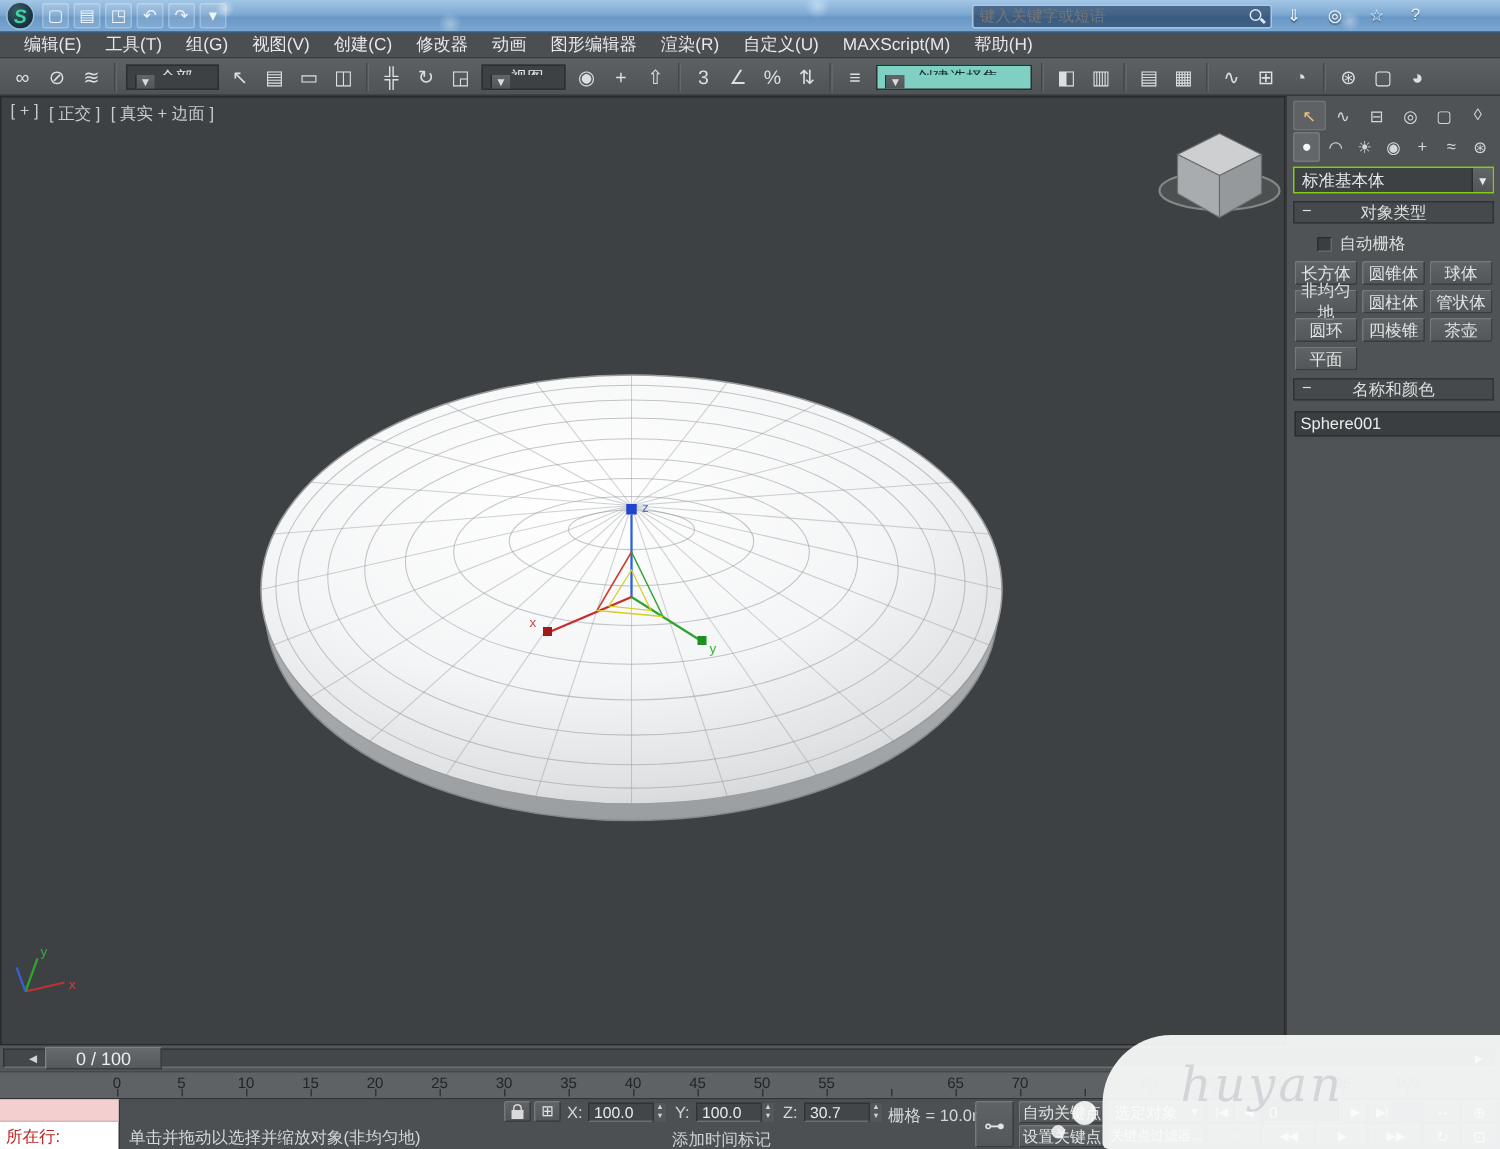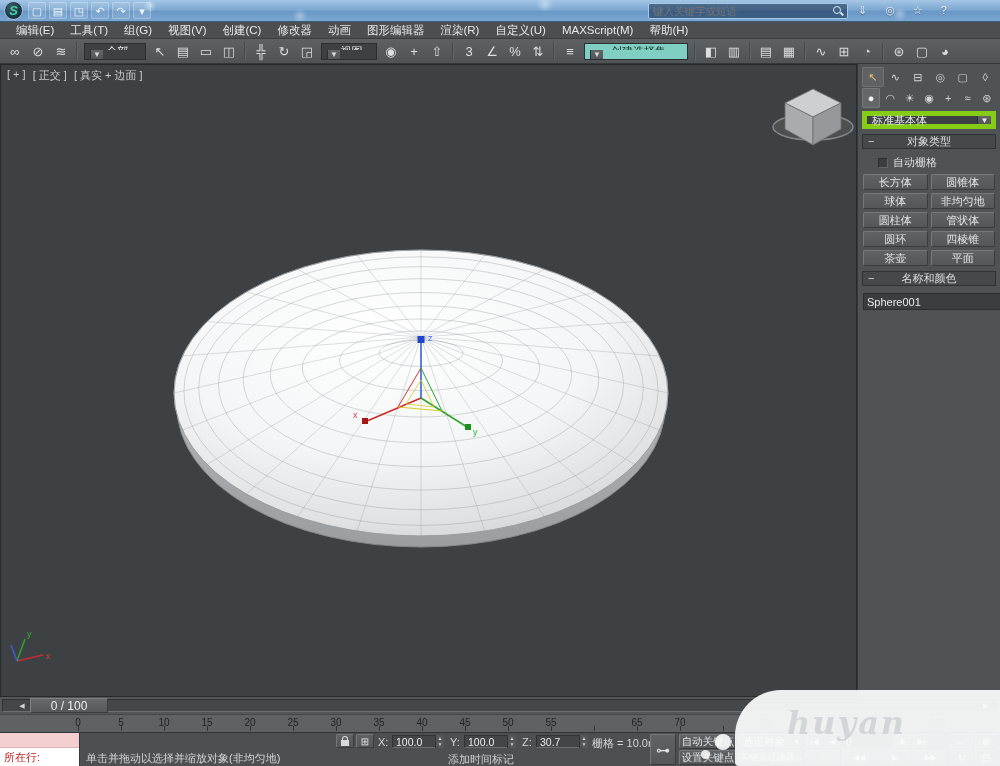--- a/index.html
+++ b/index.html
@@ -62,30 +62,30 @@
   #vp-label { position:absolute; top:3px; left:6px; display:flex; gap:7px; font-size:11px; color:#c9cbcd; z-index:5; }
   #vp-canvas { position:absolute; left:0; top:0; width:100%; height:100%; }
 
   
   #panel { width:143px; background:#4f5355; border-left:1px solid #35383a; padding:3px 4px; }
   #panel-tabs, #panel-cats { display:flex; gap:1px; height:20px; margin-bottom:1px; }
   .ptab, .pcat { flex:1; display:flex; align-items:center; justify-content:center; font-size:11px;
     color:#d4d6d8; border-radius:2px; }
   .ptab.active { background:#5e6264; box-shadow:inset 0 0 0 1px #6f7375; color:#f0c078; }
   .pcat.active { background:#63676a; box-shadow:inset 0 0 0 1px #75797c; color:#f4f6f7; }
-  #cat-dropdown { height:18px; margin:3px 0 2px 0; background:#3d4143; border:5px solid #84cc16;
+  #cat-dropdown { height:18px; margin:3px 0 2px 0; background:#3d4143; border:1px solid #84cc16;
     color:#e6e8e9; font-size:11px; display:flex; align-items:center; padding-left:5px; }
   #cat-dropdown .arw { margin-left:auto; width:14px; align-self:stretch; background:linear-gradient(#616567,#525658);
     border-left:1px solid #2c2f31; font-size:8px; display:flex; align-items:center; justify-content:center; }
   .rollout { margin-top:5px; background:#45494b; border:1px solid #303335; height:15px;
     display:flex; align-items:center; justify-content:center; font-size:11px; color:#dcdedf; position:relative; }
   .rollout .minus { position:absolute; left:5px; top:0; }
   .autogrid-row { display:flex; align-items:center; gap:5px; margin:6px 0 4px 16px; font-size:11px; color:#dcdedf; }
   .checkbox { width:10px; height:10px; background:#3a3e40; border:1px solid; border-color:#2b2e30 #63676a #63676a #2b2e30; }
-  #obj-buttons { display:grid; grid-template-columns:1fr 1fr; gap:3px; padding:0 1px; }
+  #obj-buttons { display:grid; grid-template-columns:1fr 1fr 1fr; gap:3px; padding:0 1px; }
   .obj-btn { height:16px; font-size:11px; color:#e2e4e5; background:linear-gradient(#5f6365,#53575a);
     border:1px solid; border-color:#75797b #3a3d3f #3a3d3f #75797b; border-radius:2px;
     display:flex; align-items:center; justify-content:center; font-family:inherit; }
   #name-row { display:flex; gap:5px; margin:7px 1px 0 1px; align-items:center; }
   #name-input { flex:1; height:17px; background:#3a3e40; border:1px solid #2b2e30; color:#e8eaeb;
     font-size:11px; padding:0 3px; font-family:inherit; }
 
   
   #timeslider { position:absolute; top:697px; left:0; right:0; height:17px; background:#53575a; }
   #ts-track { position:absolute; left:2px; right:2px; top:2px; bottom:2px; background:#43474a;
@@ -145,21 +145,21 @@
   .nav-btn { font-size:10px; }
 
   
   #watermark { position:absolute; left:735px; top:690px; width:265px; height:76px; z-index:50;
     background:rgba(251,252,252,.93); border-radius:46px 0 0 4px; }
   #watermark::before { content:''; position:absolute; left:-20px; top:44px; width:16px; height:16px;
     border-radius:50%; background:rgba(251,252,252,.9); }
   #watermark::after { content:''; position:absolute; left:-34px; top:60px; width:9px; height:9px;
     border-radius:50%; background:rgba(251,252,252,.85); }
   #watermark-text { position:absolute; left:52px; top:14px; font-family:"DejaVu Serif",serif;
-    font-style:italic; font-size:32px; color:#d2d6d8; letter-spacing:2px;font-weight:bold; }
+    font-style:italic; font-size:32px; color:#d2d6d8; letter-spacing:2px; }
 </style>
 </head>
 <body>
 
 <div id="titlebar">
   <div id="app-logo">S</div>
   <div id="qat">
       <div class="qat-icon">▢</div>
       <div class="qat-icon">▤</div>
       <div class="qat-icon">◳</div>

